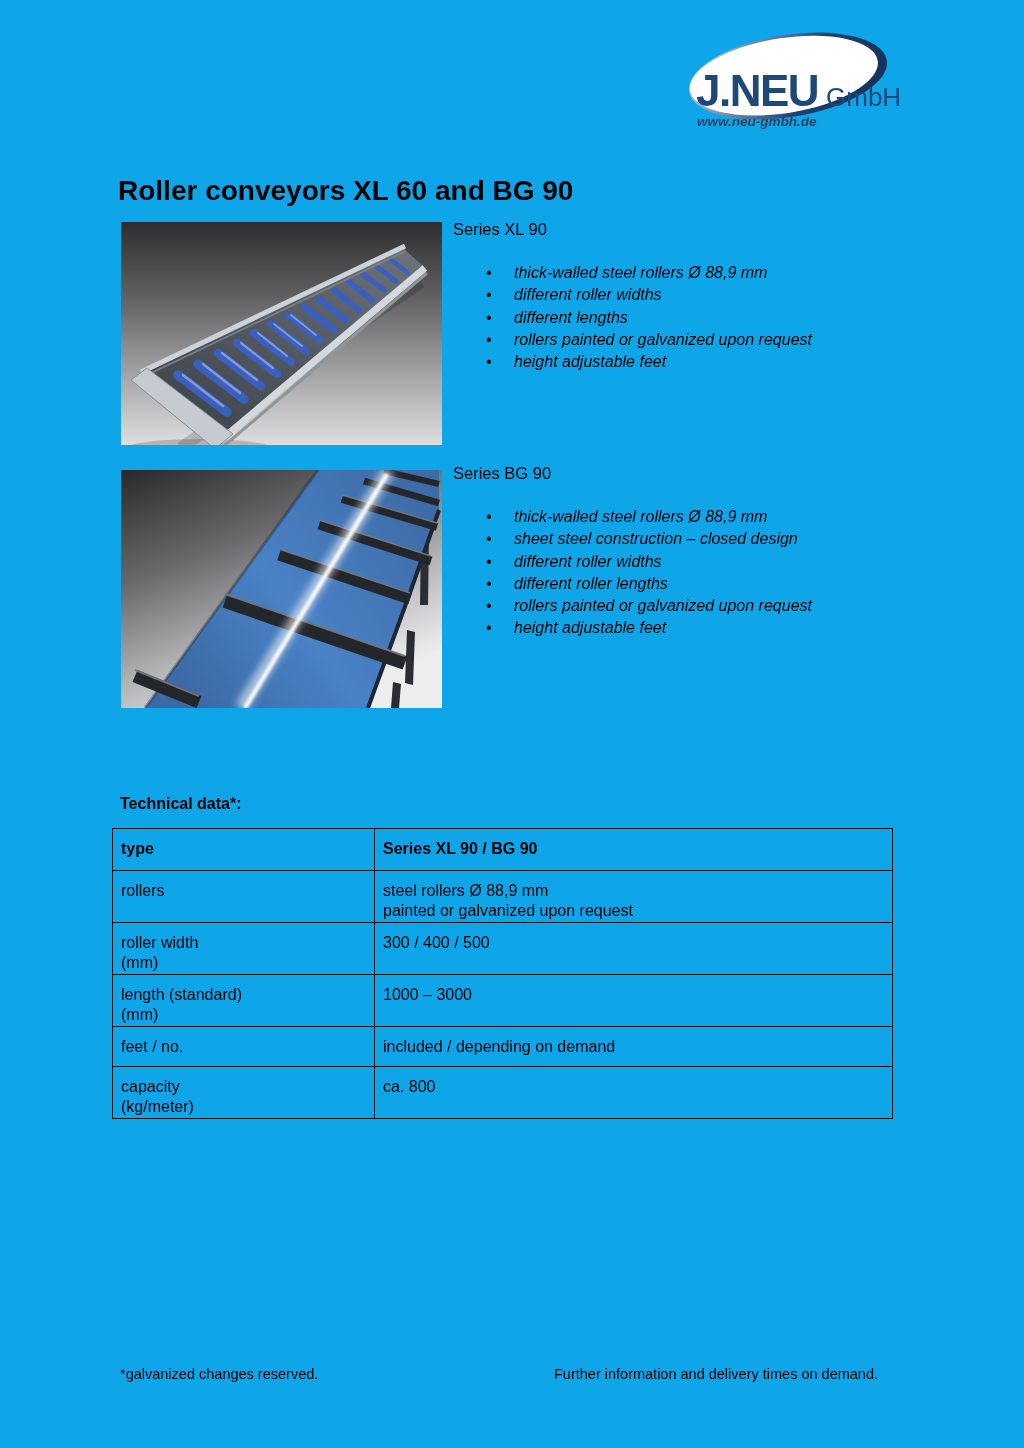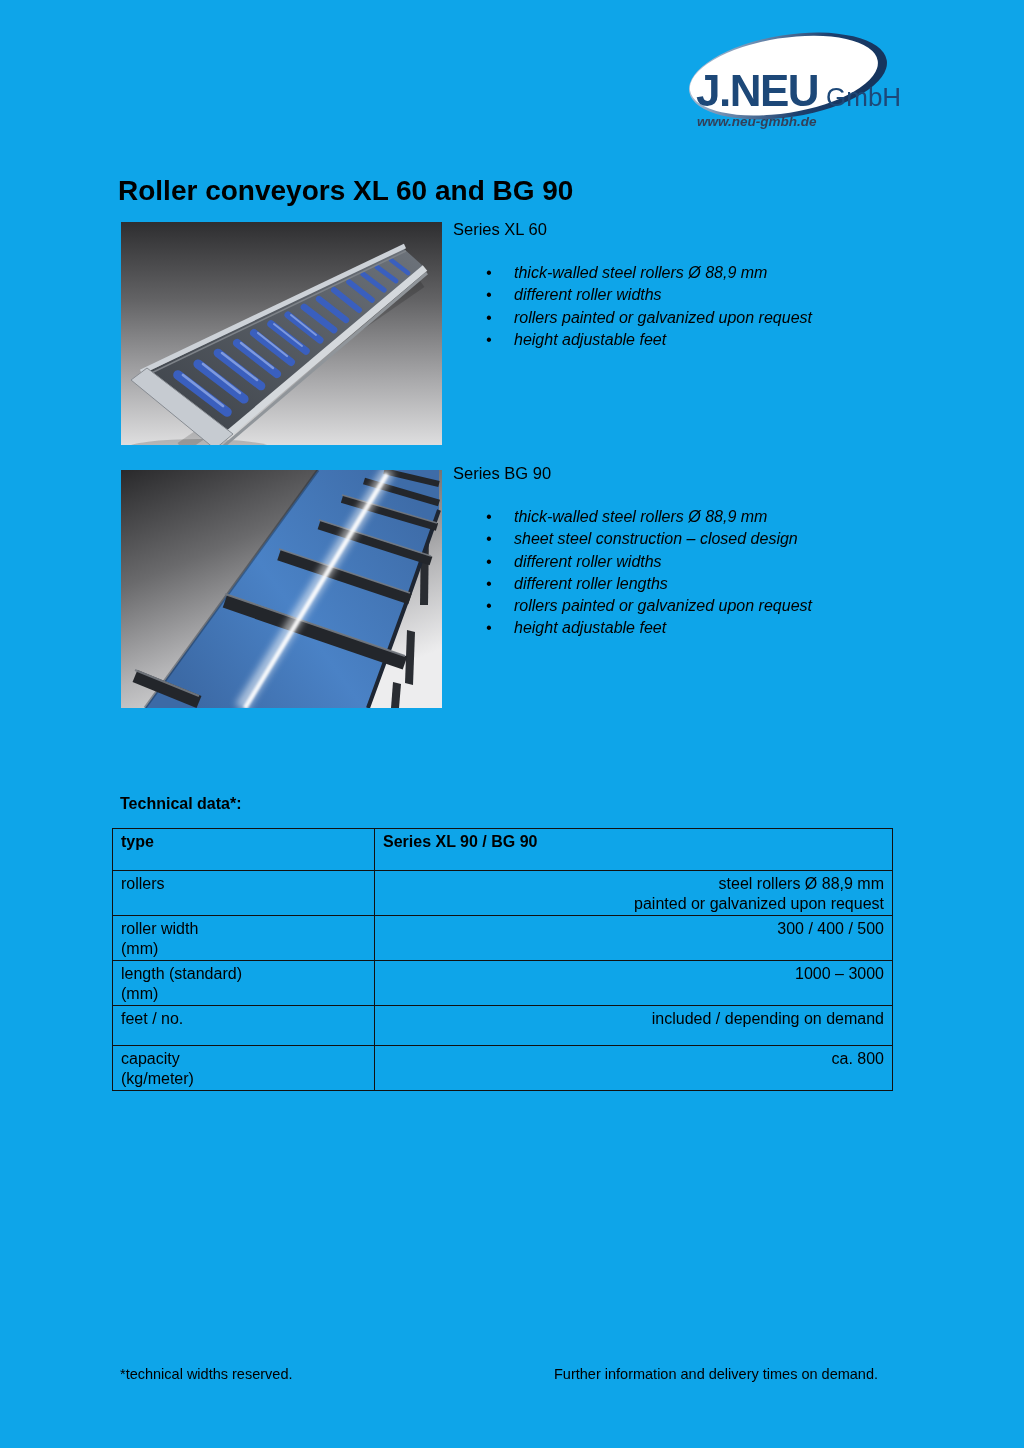--- a/index.html
+++ b/index.html
@@ -31,24 +31,24 @@
   .series-block li::before {
     content:"\2022"; position:absolute; left:33px; top:0; font-size:16px;
   }
 
   .tech-label { position:absolute; left:120px; top:795px; font-size:16px; font-weight:bold; }
 
   .tech-table-wrap { position:absolute; left:112px; top:828px; width:781px; }
   table.tech { border-collapse:collapse; width:100%; table-layout:fixed; }
   table.tech td {
     border:1.5px solid #111; vertical-align:top;
-    font-size:16px; line-height:19.5px; padding:3px 8px 2px 8px;
+    font-size:16px; line-height:19.5px; padding:10px 8px 2px 8px;
   }
   table.tech col.c1 { width:262px; }
-  table.tech td.val { text-align:right; }
+  table.tech td.val { text-align:left; }
   table.tech tr.hdr td { font-weight:bold; }
 
   .footer-note { position:absolute; top:1366px; font-size:14.5px; }
   .footer-left { left:120px; }
   .footer-right { left:554px; }
 </style>
 </head>
 <body>
 
 <div class="page">
@@ -176,24 +176,25 @@
       <line x1="198" y1="50" x2="310" y2="86" stroke-width="1.6"></line>
       <line x1="221" y1="25" x2="316" y2="53" stroke-width="1.4"></line>
       <line x1="14" y1="200" x2="78" y2="226" stroke-width="2"></line>
     </g>
 
     <line x1="120" y1="238" x2="268" y2="0" stroke="#ffffff" stroke-width="13" opacity="0.55" filter="url(#blurA)"></line>
     <line x1="124" y1="238" x2="266" y2="4" stroke="#ffffff" stroke-width="4.5" opacity="0.9" filter="url(#blurB)"></line>
   </svg>
 
   <div class="series-block series-xl">
-    <div class="series-heading">Series XL 60</div>
+    <div class="series-heading">Series XL 90</div>
     <ul>
       <li>thick-walled steel rollers Ø 88,9 mm</li>
       <li>different roller widths</li>
+      <li>different lengths</li>
       <li>rollers painted or galvanized upon request</li>
       <li>height adjustable feet</li>
     </ul>
   </div>
 
   <div class="series-block series-bg">
     <div class="series-heading">Series BG 90</div>
     <ul>
       <li>thick-walled steel rollers Ø 88,9 mm</li>
       <li>sheet steel construction – closed design</li>
@@ -264,16 +265,16 @@
         </td>
         <td class="val">
           <div>ca. 800</div>
           <div></div>
         </td>
       </tr>
     </tbody>
       </table>
   </div>
 
-  <div class="footer-note footer-left">*technical widths reserved.</div>
+  <div class="footer-note footer-left">*galvanized changes reserved.</div>
   <div class="footer-note footer-right">Further information and delivery times on demand.</div>
 
 </div>
 
 </body></html>

